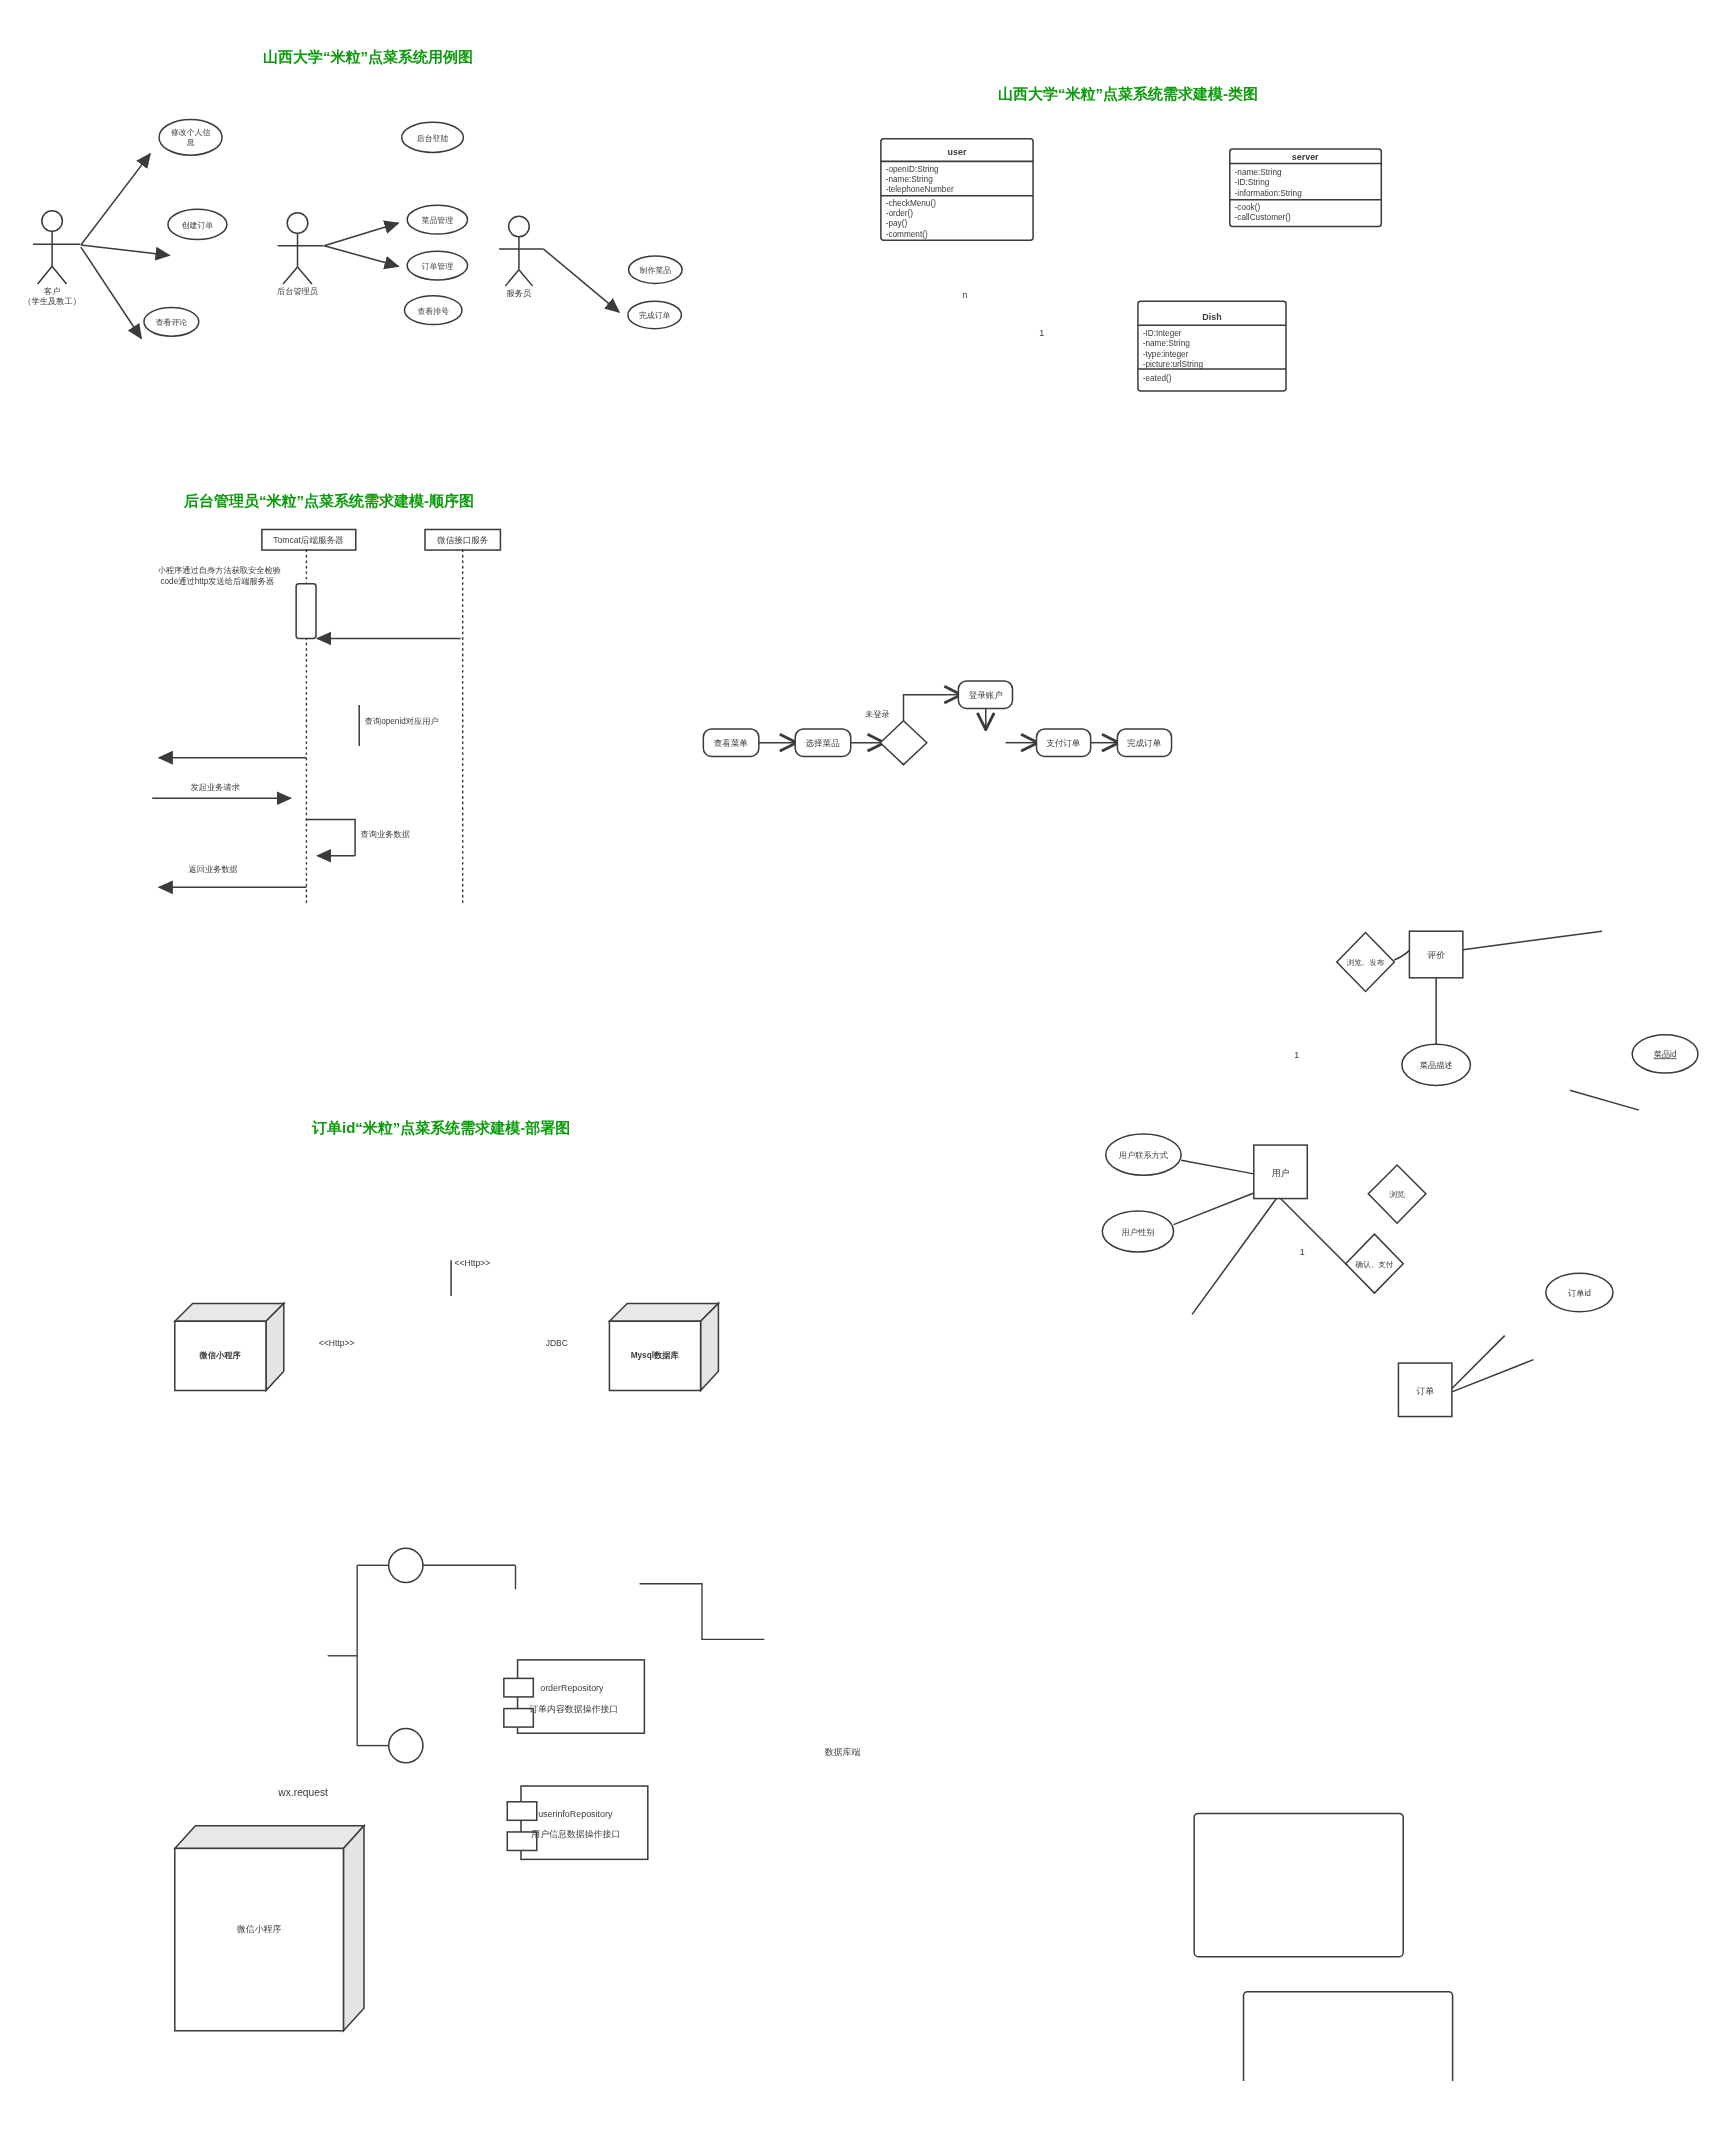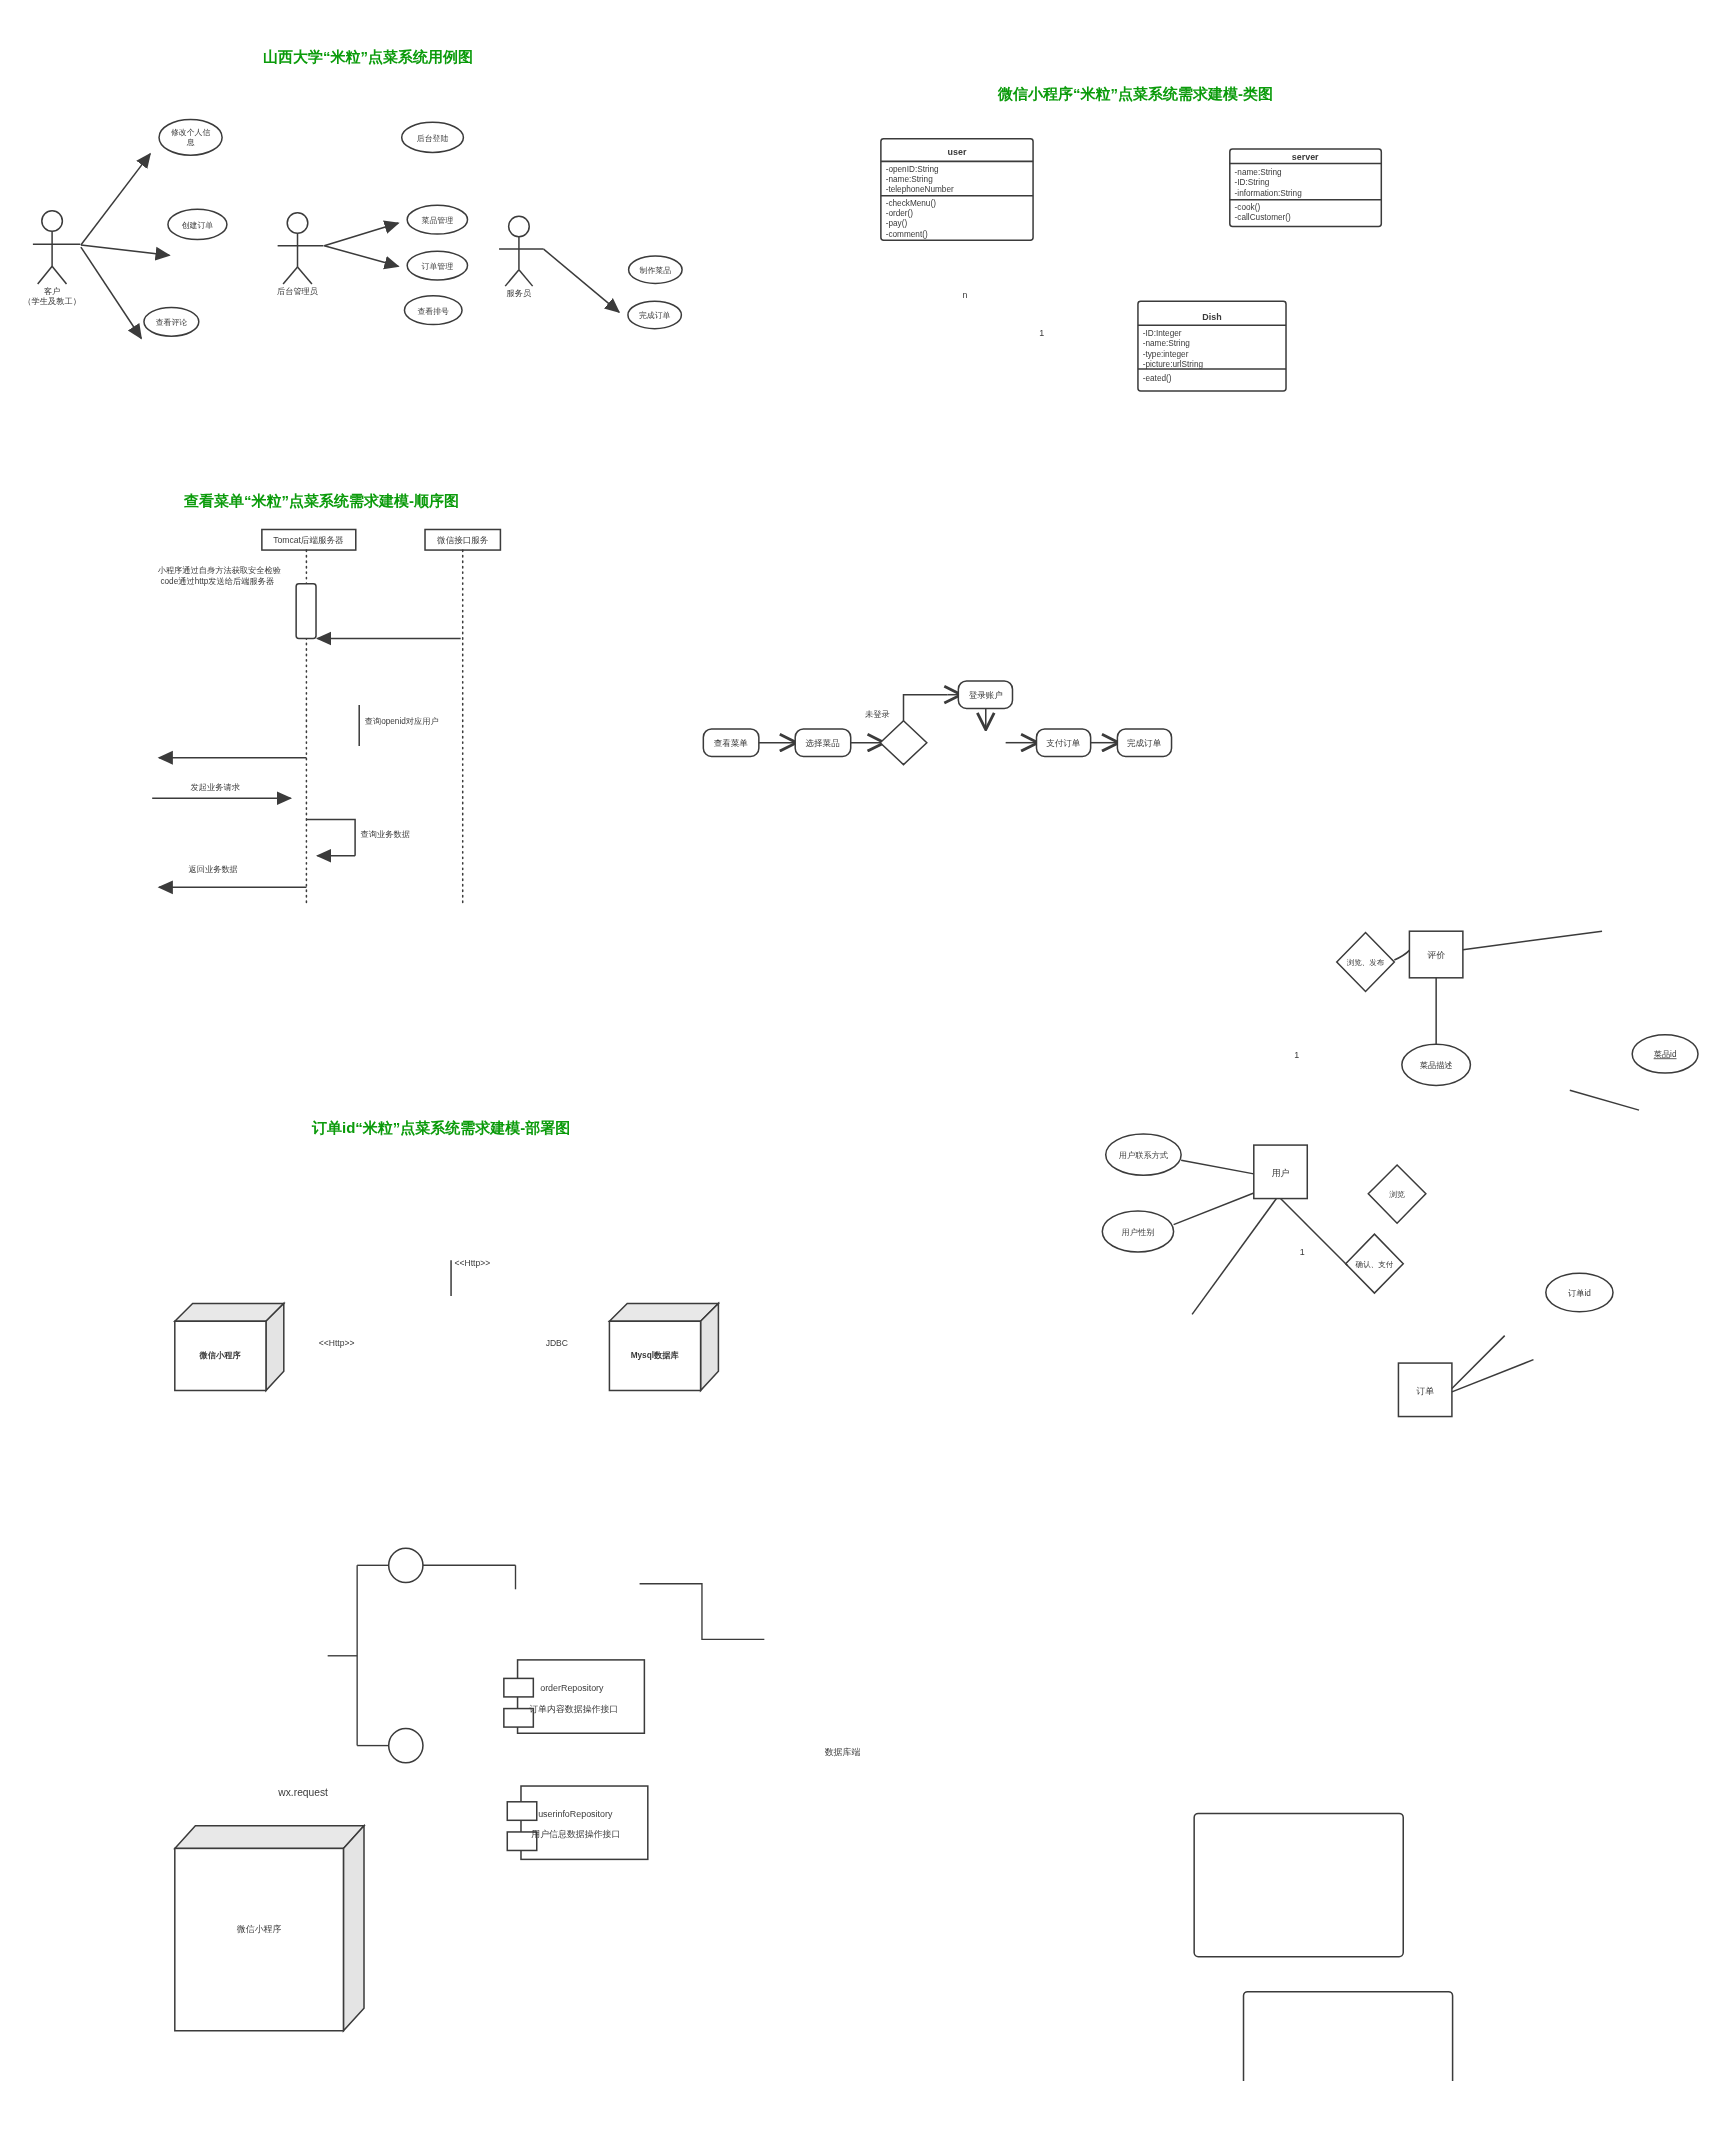--- a/index.html
+++ b/index.html
@@ -128,21 +128,21 @@
     <g>
       <ellipse cx="956" cy="393" rx="39" ry="20" class="shape-fill-white"></ellipse>
       <text x="956" y="398" font-size="11.5" text-anchor="middle">制作菜品</text>
     </g>
     <g>
       <ellipse cx="955" cy="459" rx="39" ry="20" class="shape-fill-white"></ellipse>
       <text x="955" y="464" font-size="11.5" text-anchor="middle">完成订单</text>
     </g>
   </svg>
 
-  <div class="diagram-title" style="left:998px; top:85px; font-size:15px;">微信小程序“米粒”点菜系统需求建模-类图</div>
+  <div class="diagram-title" style="left:998px; top:85px; font-size:15px;">山西大学“米粒”点菜系统需求建模-类图</div>
 
   <svg width="1722" height="2151" style="pointer-events:none;" viewBox="0 0 2512 3137">
 
     <g>
       <rect x="1285" y="202" width="222" height="148" rx="4" class="shape-fill-white"></rect>
       <line x1="1285" y1="235" x2="1507" y2="235" class="shape-stroke"></line>
       <line x1="1285" y1="285" x2="1507" y2="285" class="shape-stroke"></line>
       <text x="1396" y="226" font-size="13" font-weight="bold" text-anchor="middle">user</text>
       <text x="1292" y="250" font-size="12">-openID:String</text>
       <text x="1292" y="265" font-size="12">-name:String</text>
@@ -174,21 +174,21 @@
       <text x="1667" y="505" font-size="12">-name:String</text>
       <text x="1667" y="521" font-size="12">-type:integer</text>
       <text x="1667" y="535" font-size="12">-picture:urlString</text>
       <text x="1667" y="555" font-size="12">-eated()</text>
     </g>
 
     <text x="1404" y="434" font-size="13">n</text>
     <text x="1516" y="490" font-size="13">1</text>
   </svg>
 
-  <div class="diagram-title" style="left:184px; top:492px; font-size:15px;">查看菜单“米粒”点菜系统需求建模-顺序图</div>
+  <div class="diagram-title" style="left:184px; top:492px; font-size:15px;">后台管理员“米粒”点菜系统需求建模-顺序图</div>
 
   <svg width="1722" height="2151" style="pointer-events:none;" viewBox="0 0 2512 3137">
 
     <g>
       <rect x="382" y="772" width="137" height="30" class="shape-fill-white"></rect>
       <text x="450" y="792" font-size="12.5" text-anchor="middle">Tomcat后端服务器</text>
       <line x1="447" y1="802" x2="447" y2="1320" class="lifeline"></line>
     </g>
 
     <g>

